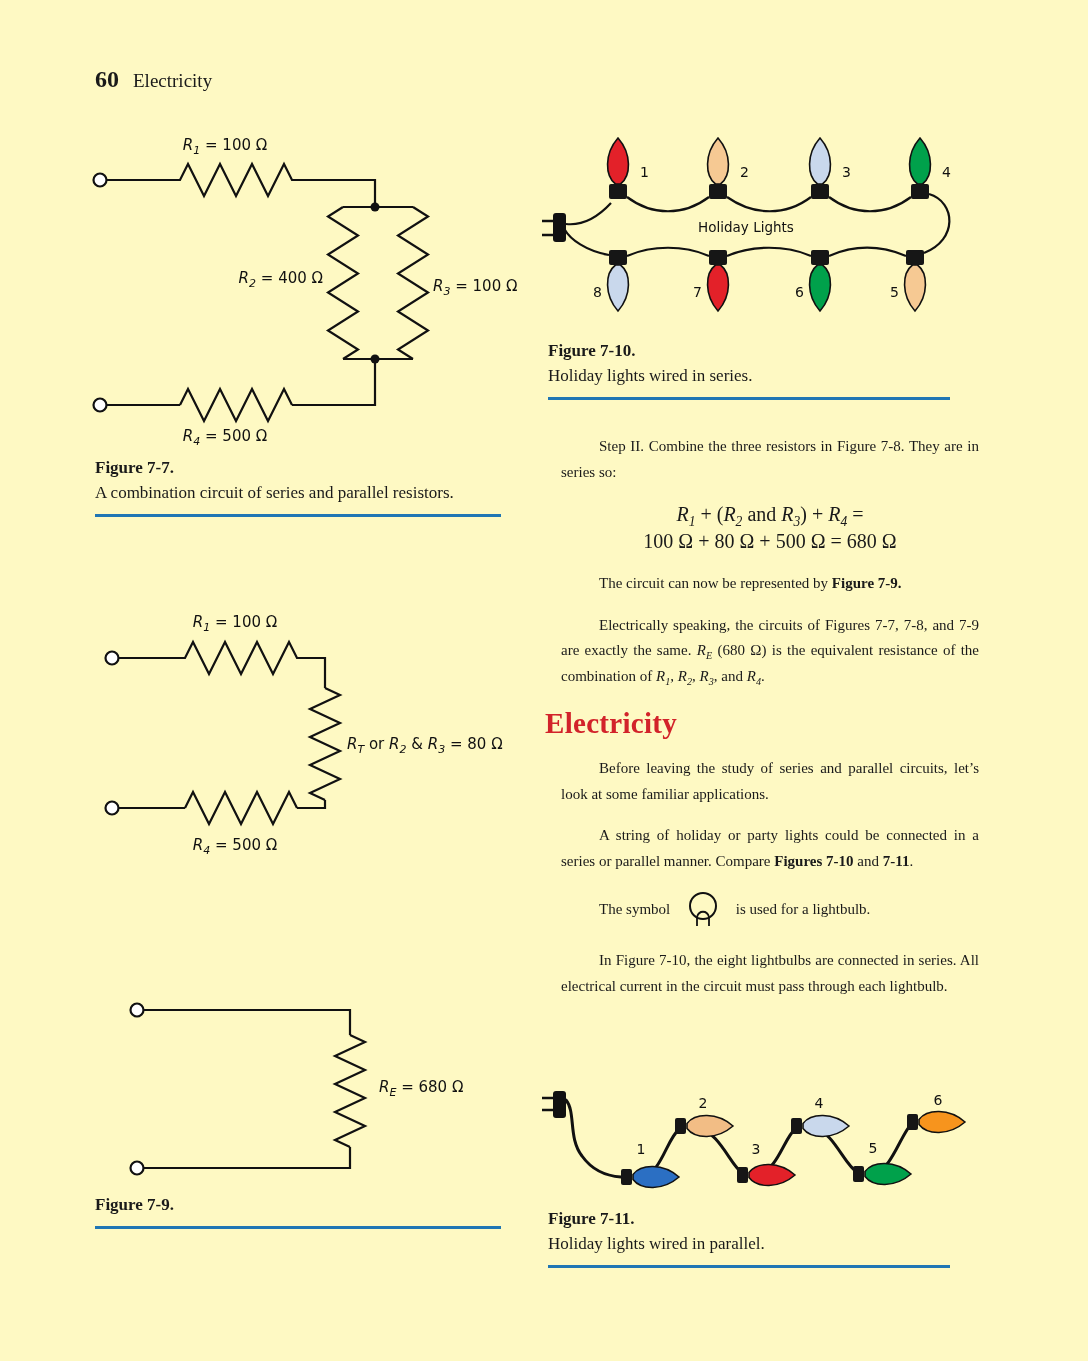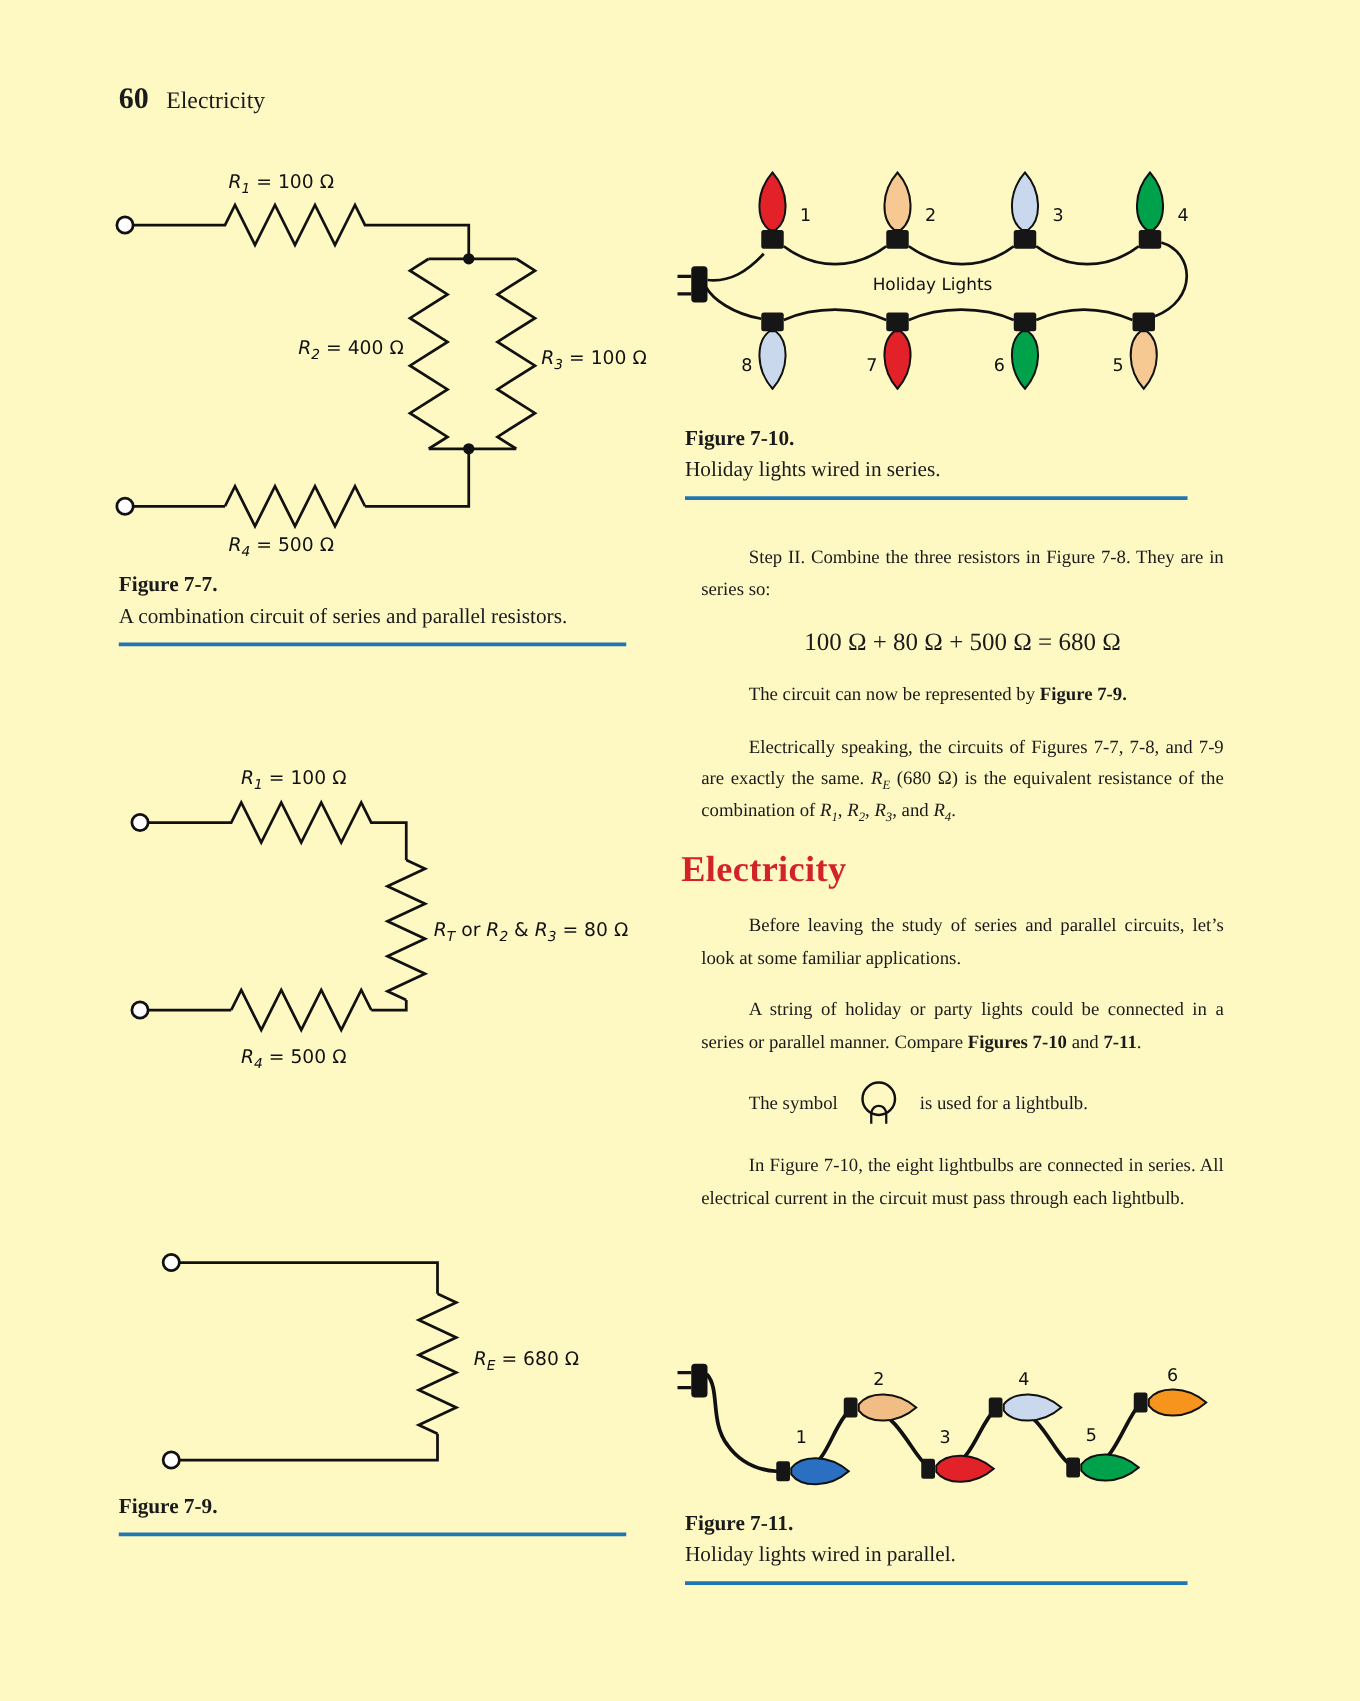--- a/index.html
+++ b/index.html
@@ -169,20 +169,21 @@
   <div class="caption" style="left:548px;top:338px;width:402px">
     <div class="cap-title">Figure 7-10.</div>
     <div class="cap-text">Holiday lights wired in series.</div>
     <div class="cap-rule"></div>
   </div>
 
   <div class="abs rcol" style="left:545px;top:418px;width:450px">
     <p>Step II. Combine the three resistors in Figure 7-8. They are in series so:</p>
 
     <div class="eq">
+      <div><i>R</i><sub>1</sub><span> + (</span><i>R</i><sub>2</sub><span> and </span><i>R</i><sub>3</sub><span>) + </span><i>R</i><sub>4</sub><span> =</span></div>
       <div>100 Ω + 80 Ω + 500 Ω = 680 Ω</div>
     </div>
 
     <p><span>The circuit can now be represented by </span><b>Figure 7-9.</b></p>
     <p><span>Electrically speaking, the circuits of Figures 7-7, 7-8, and 7-9 are exactly the same. </span><i>R</i><sub>E</sub><span> (680 Ω) is the equivalent resistance of the combination of </span><i>R</i><sub>1</sub><span>, </span><i>R</i><sub>2</sub><span>, </span><i>R</i><sub>3</sub><span>, and </span><i>R</i><sub>4</sub><span>.</span></p>
 
     <h2 class="apps">Electricity</h2>
 
     <p>Before leaving the study of series and parallel circuits, let’s look at some familiar applications.</p>
     <p><span>A string of holiday or party lights could be connected in a series or parallel manner. Compare </span><b>Figures 7-10</b><span> and </span><b>7-11</b><span>.</span></p>

